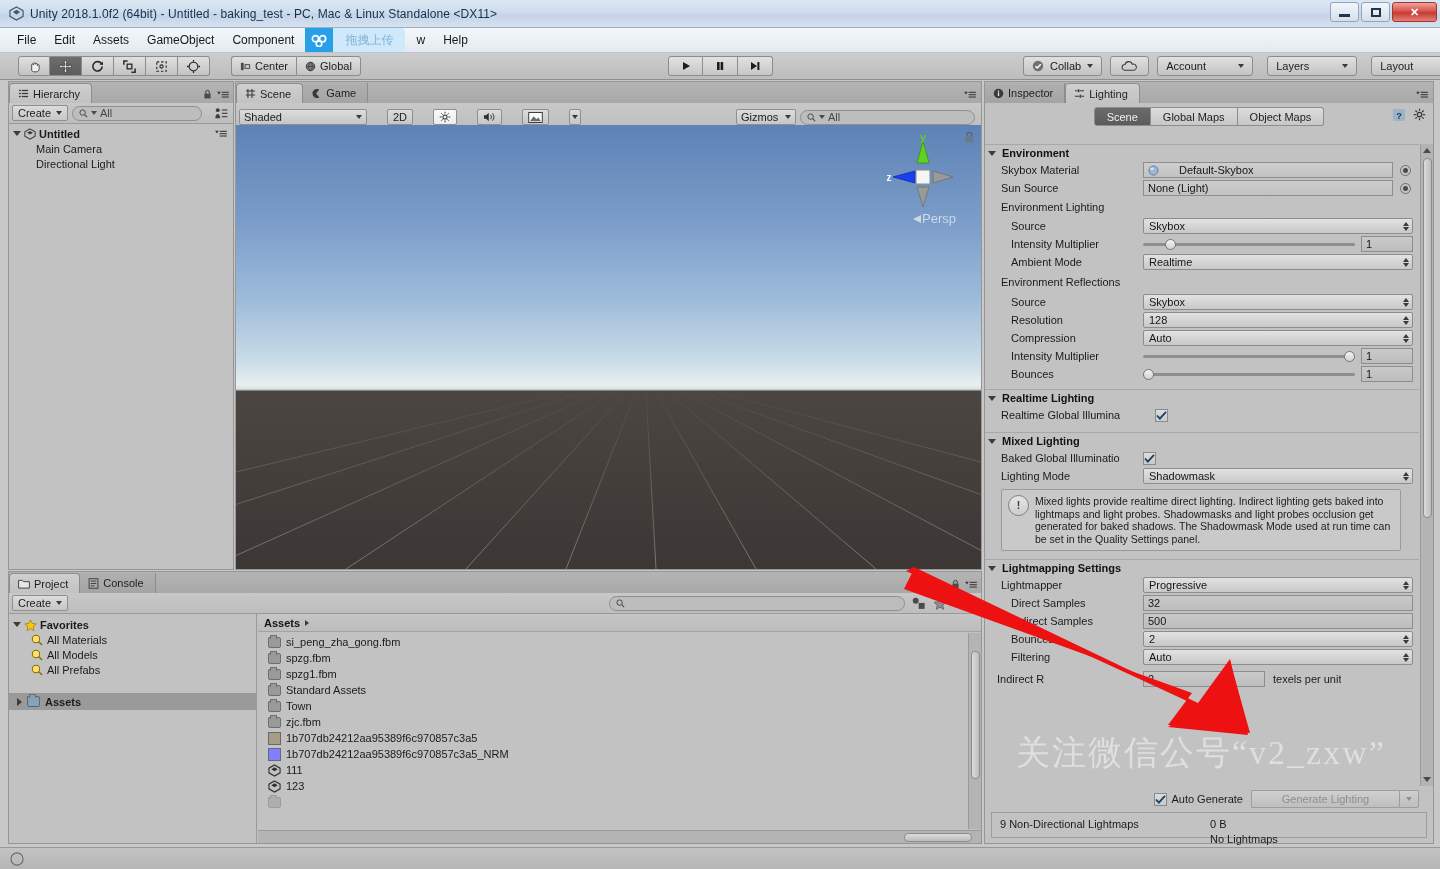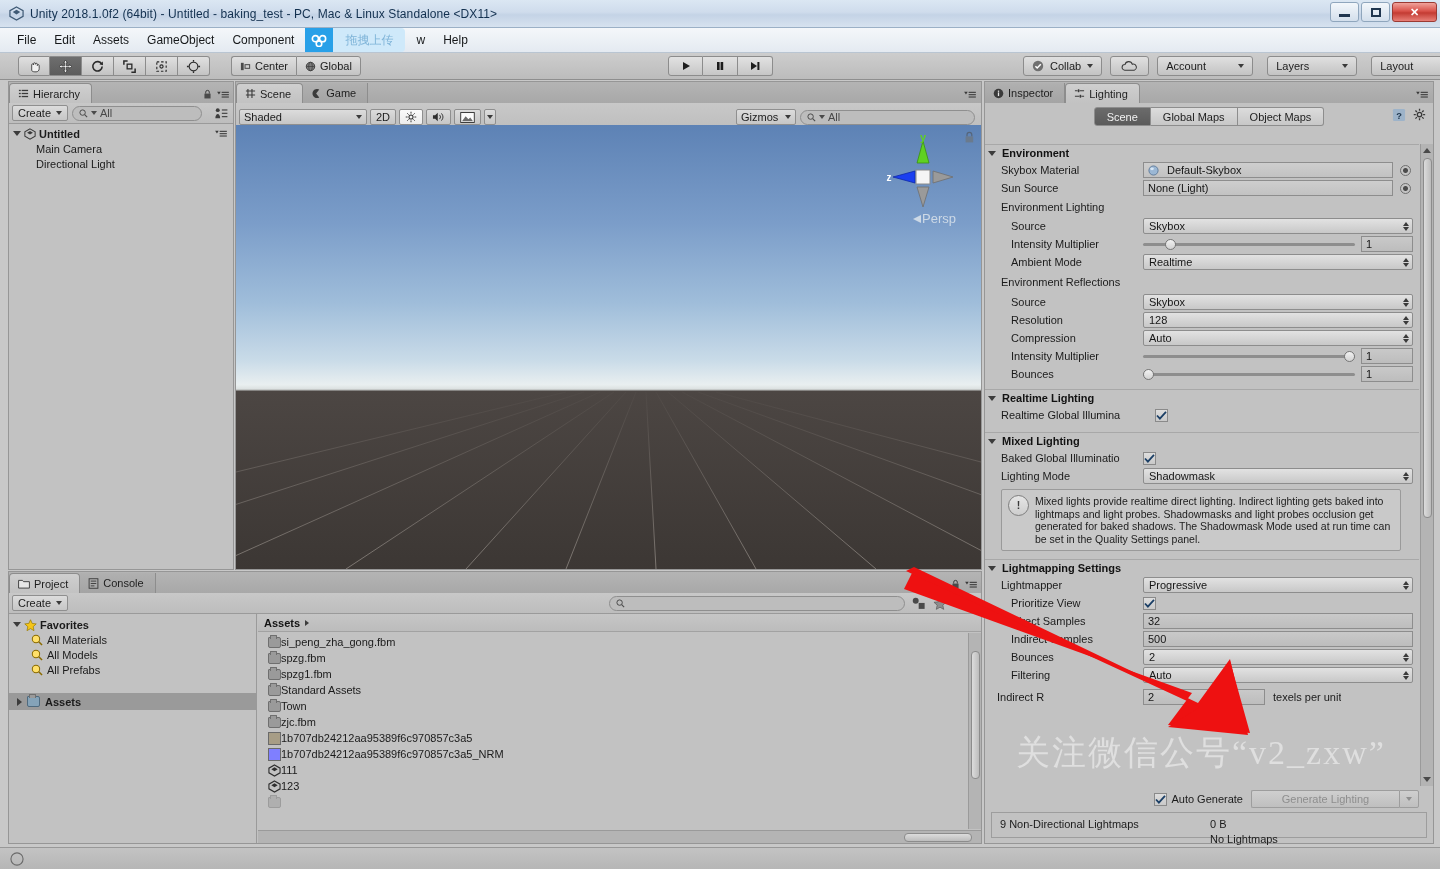--- a/index.html
+++ b/index.html
@@ -136,21 +136,21 @@
   
   .tree-row { height: 15px; display: flex; align-items: center; font-size: 11px; color: #1b1b1b; padding-left: 4px; }
   .tree-row.root { font-weight: bold; }
   .tri { width: 0; height: 0; margin-right: 3px; }
   .tri.down { border-left: 4px solid transparent; border-right: 4px solid transparent; border-top: 5px solid #3c3c3c; }
   .tri.right { border-top: 4px solid transparent; border-bottom: 4px solid transparent; border-left: 5px solid #3c3c3c; }
 
   
   .scene-toolrow {
     height: 29px; background: linear-gradient(180deg,#c8c8c8,#bdbdbd);
-    border-bottom: 1px solid #9a9a9a; display: flex; align-items: center; padding: 0 3px; gap: 3px;
+    border-bottom: 1px solid #9a9a9a; display: flex; align-items: center; padding: 0 3px; gap: 20px;
   }
   .dd {
     height: 16px; background: linear-gradient(180deg,#dcdcdc,#c6c6c6);
     border: 1px solid #8f8f8f; border-radius: 2px;
     display: flex; align-items: center; justify-content: space-between;
     padding: 0 4px; font-size: 11px; color: #1c1c1c;
   }
   .sq-btn {
     height: 16px; min-width: 24px; padding: 0 5px;
     background: linear-gradient(180deg,#dcdcdc,#c6c6c6);
@@ -174,21 +174,21 @@
   .sect-head {
     display: flex; align-items: center; gap: 3px; font-weight: bold; font-size: 11px;
     color: #121212; height: 17px; padding-left: 3px;
     border-top: 1px solid #a8a8a8;
   }
   .row { display: flex; align-items: center; height: 18px; font-size: 11px; color: #1b1b1b; }
   .row .lbl { white-space: nowrap; overflow: hidden; }
   .field {
     height: 16px; background: linear-gradient(180deg,#c9c9c9,#bdbdbd);
     border: 1px solid #8d8d8d; display: flex; align-items: center;
-    padding: 3px 4px; font-size: 11px; color: #161616; gap: 8px;
+    padding: 3px 4px; font-size: 11px; color: #161616; gap: 20px;
   }
   .field.obj { background: linear-gradient(180deg,#cecece,#c2c2c2); }
   .popup {
     height: 16px; background: linear-gradient(180deg,#e2e2e2,#c8c8c8);
     border: 1px solid #8d8d8d; border-radius: 2px;
     display: flex; align-items: center; justify-content: space-between;
     padding: 0 3px 0 5px; font-size: 11px; color: #161616;
   }
   .updown { display: flex; flex-direction: column; gap: 1px; }
   .updown i { width: 0; height: 0; border-left: 3px solid transparent; border-right: 3px solid transparent; }
@@ -221,21 +221,21 @@
   .vscroll { position: absolute; width: 13px; background: #b4b4b4; border-left: 1px solid #9a9a9a; }
   .vscroll .thumb { position: absolute; left: 2px; width: 9px; border-radius: 4px;
     background: linear-gradient(90deg,#dcdcdc,#bcbcbc); border: 1px solid #8c8c8c; }
   .vscroll .arrow { position: absolute; left: 2px; width: 0; height: 0;
     border-left: 4.5px solid transparent; border-right: 4.5px solid transparent; }
   .hscroll { position: absolute; height: 13px; background: #b4b4b4; border-top: 1px solid #9a9a9a; }
   .hscroll .thumb { position: absolute; top: 2px; height: 9px; border-radius: 4px;
     background: linear-gradient(180deg,#dcdcdc,#bcbcbc); border: 1px solid #8c8c8c; }
 
   
-  .asset-row { height: 16px; display: flex; align-items: center; font-size: 11px; color: #1b1b1b; padding-left: 10px; }
+  .asset-row { height: 16px; display: flex; align-items: center; gap: 5px; font-size: 11px; color: #1b1b1b; padding-left: 10px; }
   .folder-ico { width: 13px; height: 11px; background: #9a9a9a; border: 1px solid #6f6f6f; border-radius: 1px 2px 2px 2px; position: relative; }
   .folder-ico::before { content:''; position:absolute; left:1px; top:-3px; width:5px; height:3px; background:#9a9a9a; border:1px solid #6f6f6f; border-bottom:none; border-radius:1px 1px 0 0;}
   .tex-ico { width: 13px; height: 13px; border: 1px solid #6a6a6a; }
   .breadcrumb { height: 18px; display: flex; align-items: center; gap: 5px; padding-left: 6px;
     font-size: 11px; font-weight: bold; color: #141414;
     background: linear-gradient(180deg,#c6c6c6,#bcbcbc); border-bottom: 1px solid #a2a2a2; }
 
   
   .statusbar { position: absolute; left: 0; bottom: 0; width: 1440px; height: 22px;
     background: linear-gradient(180deg,#c3c3c3,#b6b6b6); border-top: 1px solid #989898; }
@@ -945,28 +945,20 @@
         <span class="lbl" style="width:142px;">Lightmapper</span>
         <div class="popup" style="width:270px;">
           <span>Progressive</span>
           <span class="updown">
               <i class="u"></i>
               <i class="d"></i>
             </span>
         </div>
       </div>
       <div class="row" style="padding-left:26px;">
-        <span class="lbl" style="width:132px;">Prioritize View</span>
-        <span class="cbox">
-          <svg width="11" height="9" viewBox="0 0 12 10">
-              <path d="M1 5 4.2 8.4 11 1" fill="none" stroke="#1b3f66" stroke-width="2"></path>
-            </svg>
-        </span>
-      </div>
-      <div class="row" style="padding-left:26px;">
         <span class="lbl" style="width:132px;">Direct Samples</span>
         <div class="field" style="width:270px;">
           <span>32</span>
         </div>
       </div>
       <div class="row" style="padding-left:26px;">
         <span class="lbl" style="width:132px;">Indirect Samples</span>
         <div class="field" style="width:270px;">
           <span>500</span>
         </div>

